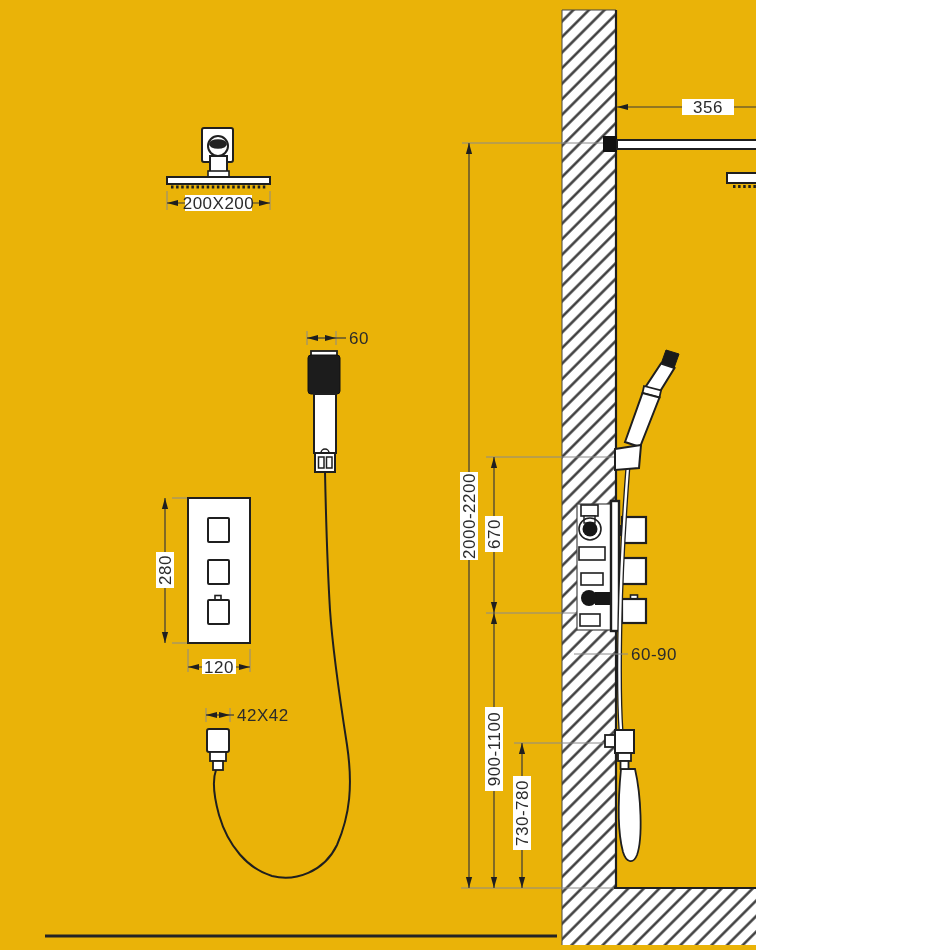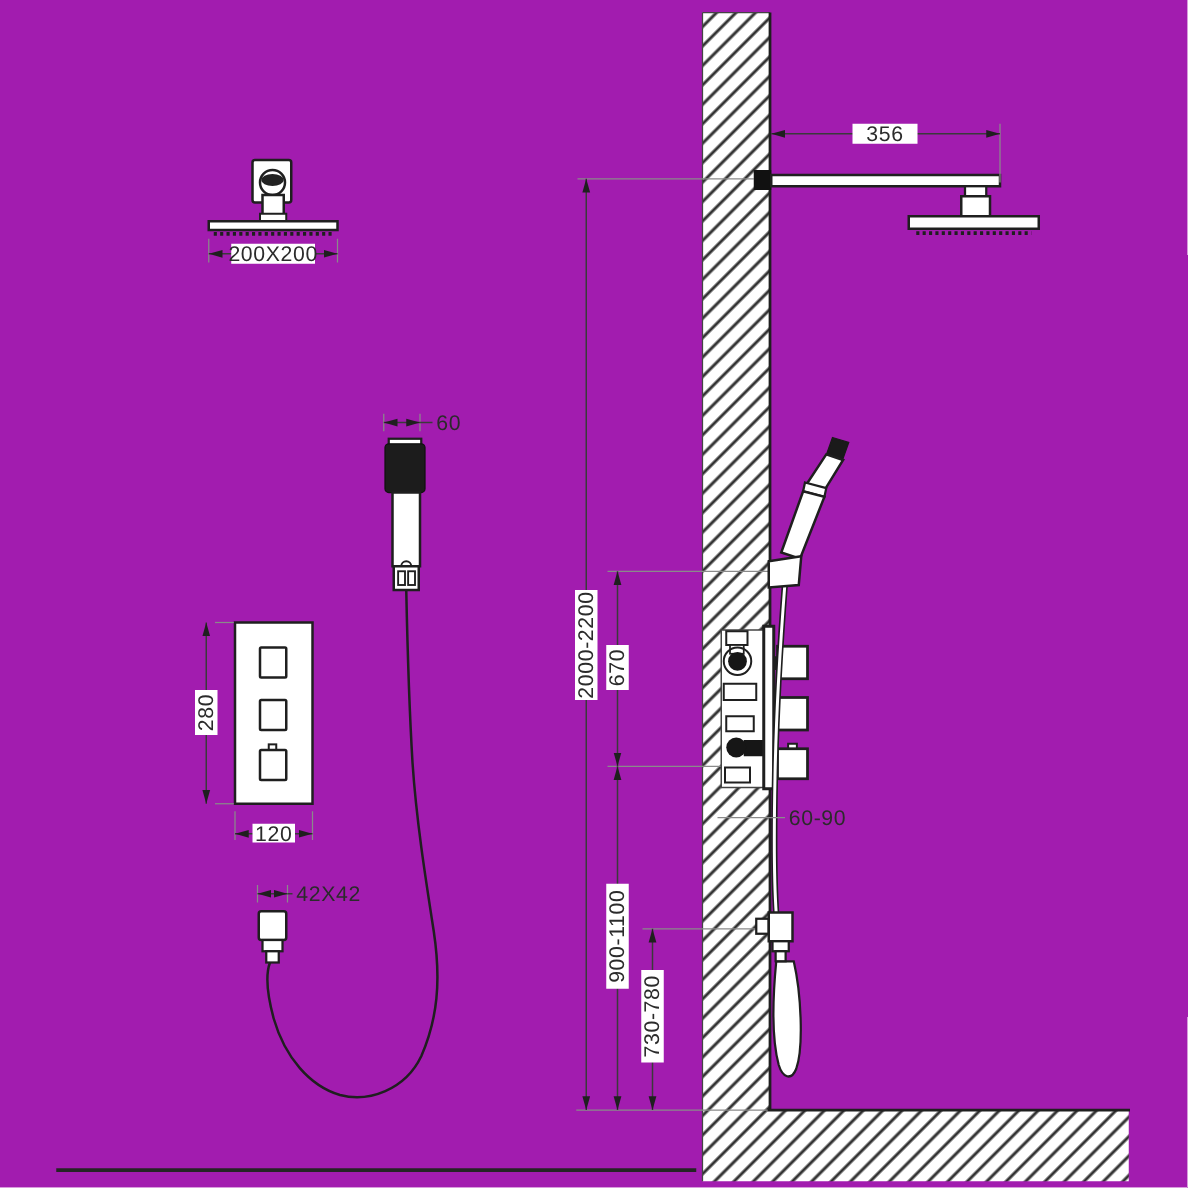--- a/index.html
+++ b/index.html
@@ -1,16 +1,16 @@
 <!DOCTYPE html>
 <html><head>
 <meta charset="utf-8">
 <style>
   html,body{margin:0;padding:0;background:#ffffff;}
-  .canvas{width:950px;height:950px;position:relative;background:#a21caf;overflow:hidden;}
+  .canvas{width:756px;height:950px;position:relative;background:#eab308;overflow:hidden;}
   svg{display:block;}
   .dim-text{font-family:"Liberation Sans",sans-serif;font-size:17px;fill:#2b2b2b;letter-spacing:.5px;}
   .thin{stroke:#8a8a8a;stroke-width:1;}
   .dim{stroke:#3a3a3a;stroke-width:1.2;fill:none;}
   .ln{stroke:#1f1f1f;fill:#ffffff;}
 </style>
 </head>
 <body>
 
 <div class="canvas">

